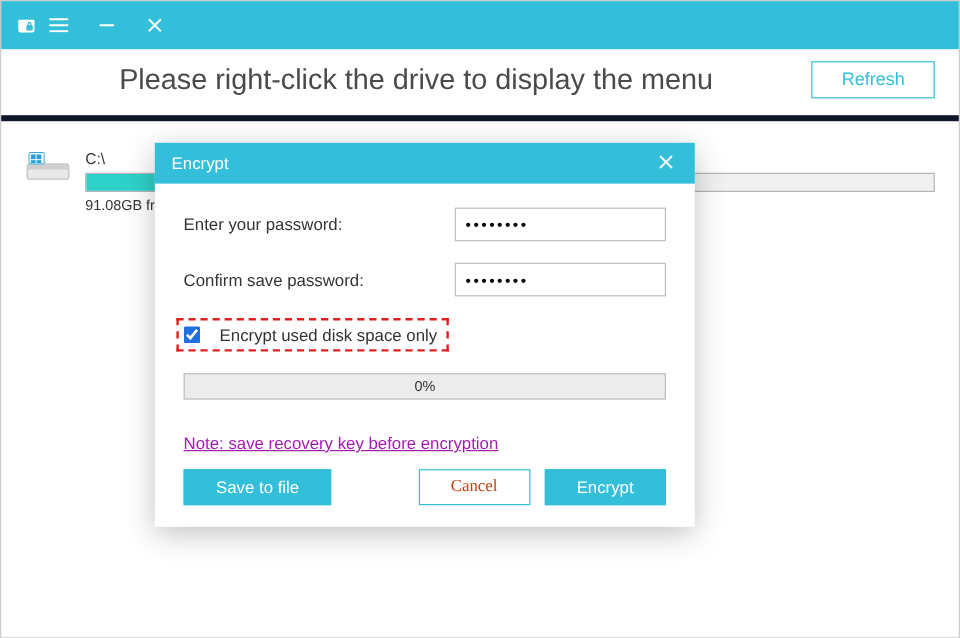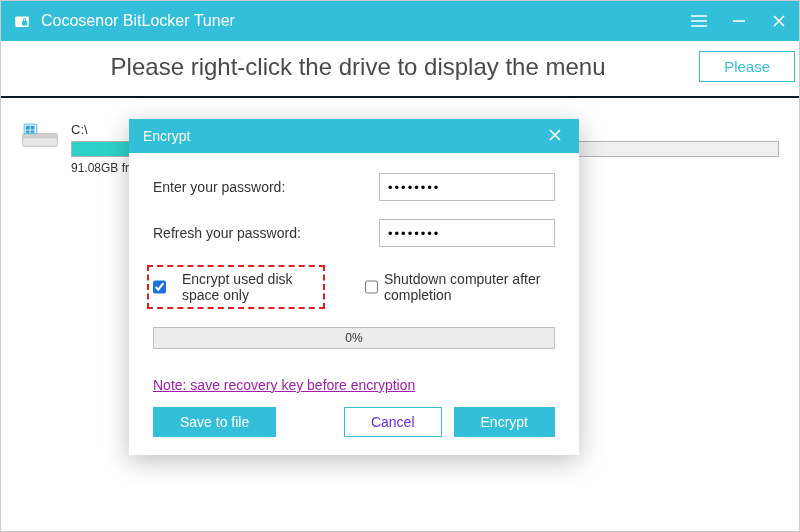--- a/index.html
+++ b/index.html
@@ -3,21 +3,21 @@
 <meta charset="utf-8">
 <style>
   * { box-sizing: border-box; margin: 0; padding: 0; font-family: "Segoe UI", Tahoma, sans-serif; }
   html, body { width: 800px; height: 532px; overflow: hidden; background:#eee; }
   .window { width: 800px; height: 532px; background: #fff; border:1px solid #ccc; position:relative; }
   .titlebar { height:40px; background:#33bfd9; color:#fff; display:flex; align-items:center; padding:0 12px; }
   .titlebar .logo { width:18px; height:18px; margin-right:10px; display:inline-flex; align-items:center; justify-content:center; }
   .titlebar .title { font-size:16px; flex:1; }
   .tbicons { display:flex; gap:24px; align-items:center; height:100%; }
   .tbicons span { width:16px; height:40px; display:flex; align-items:center; justify-content:center; cursor:default; }
-  .instruction-row { display:flex; align-items:center; padding:10px 4px 14px 16px; border-bottom:2px solid #0f172a; }
+  .instruction-row { display:flex; align-items:center; padding:10px 20px 14px 16px; border-bottom:5px solid #0f172a; }
   .instruction { flex:1; text-align:center; font-size:24px; color:#4a4a4a; font-weight:400; }
   .refresh-btn { border:1px solid #33bfd9; color:#33bfd9; background:#fff; padding:6px 24px; font-size:15px; cursor:pointer; }
   .drive-row { display:flex; align-items:flex-start; padding:24px 20px; gap:12px; }
   .drive-icon { width:38px; height:28px; }
   .drive-icon svg { width:38px; height:28px; }
   .drive-info { flex:1; }
   .drive-label { font-size:13px; color:#333; margin-bottom:4px; }
   .drive-bar { width:100%; height:16px; border:1px solid #b5b5b5; background:#f0f0f0; position:relative; }
   .drive-bar-fill { height:100%; background:#2ed1c9; width:11%; }
   .drive-free { font-size:12px; color:#333; margin-top:4px; }
@@ -33,39 +33,38 @@
   .field-input input { width:100%; height:28px; border:1px solid #bfbfbf; padding:2px 8px; font-size:13px; letter-spacing:2px; }
   .checks { display:flex; align-items:center; gap:40px; margin-top:6px; margin-bottom:18px; }
   .chk { display:flex; align-items:center; gap:6px; font-size:14px; color:#333; }
   .chk input { width:14px; height:14px; accent-color:#1f6fe0; }
   .redbox { border:2px dashed #e02020; padding:4px 8px 4px 4px; margin-left:-6px;gap:16px; }
   .progress { height:22px; border:1px solid #bfbfbf; background:#ececec; display:flex; align-items:center; justify-content:center; font-size:12px; color:#333; margin-bottom:28px; }
   .note { font-size:14px; color:#a21caf; margin-bottom:14px;text-decoration:underline; }
   .dlg-actions { display:flex; align-items:flex-start; }
   .btn { height:30px; padding:0 26px; font-size:14px; cursor:pointer; border:1px solid #33bfd9; }
   .btn.primary { background:#33bfd9; color:#fff; }
-  .btn.outline { background:#fff; color:#6d28d9; }
+  .btn.outline { background:#fff; color:#c2410c;font-family:Liberation Serif, serif; }
   .dlg-actions .gap { flex:1; }
   .dlg-actions .btn + .btn { margin-left:12px; }
 </style>
 </head>
 <body>
 
 <div class="window">
 
   <div class="titlebar">
     <span class="logo">
       <svg viewBox="0 0 24 24">
           <rect x="3" y="8" width="18" height="12" rx="2" fill="#fff"></rect>
           <rect x="3" y="6" width="18" height="4" rx="1" fill="#fff"></rect>
           <rect x="12" y="12" width="7" height="6" rx="1" fill="#33bfd9"></rect>
           <rect x="14" y="9" width="3" height="4" rx="1.5" fill="none" stroke="#33bfd9" stroke-width="1.4"></rect>
         </svg>
     </span>
-    <span class="title">Cocosenor BitLocker Tuner</span>
     <div class="tbicons">
       <span>
         <svg width="16" height="12" viewBox="0 0 16 12">
             <path d="M0 1h16M0 6h16M0 11h16" stroke="#fff" stroke-width="1.6"></path>
           </svg>
       </span>
       <span>
         <svg width="14" height="14" viewBox="0 0 14 14">
             <path d="M1 7h12" stroke="#fff" stroke-width="1.6"></path>
           </svg>
@@ -73,21 +72,21 @@
       <span>
         <svg width="12" height="12" viewBox="0 0 12 12">
             <path d="M1 1l10 10M11 1l-10 10" stroke="#fff" stroke-width="1.6"></path>
           </svg>
       </span>
     </div>
   </div>
 
   <div class="instruction-row">
     <div class="instruction">Please right-click the drive to display the menu</div>
-    <button class="refresh-btn">Please</button>
+    <button class="refresh-btn">Refresh</button>
   </div>
 
   <div class="drive-row">
     <div class="drive-icon">
       <svg viewBox="0 0 48 34">
         <rect x="2" y="14" width="44" height="16" rx="2" fill="#e8e8e8" stroke="#b0b0b0"></rect>
         <rect x="2" y="14" width="44" height="6" fill="#cfcfcf"></rect>
         <rect x="4" y="2" width="16" height="12" rx="1" fill="#fff" stroke="#2aa0d8"></rect>
         <rect x="6" y="4" width="5" height="5" fill="#2aa0d8"></rect>
         <rect x="12" y="4" width="5" height="5" fill="#2aa0d8"></rect>
@@ -115,33 +114,29 @@
       </span>
     </div>
     <div class="dlg-body">
       <div class="field-row">
         <div class="field-label">Enter your password:</div>
         <div class="field-input">
           <input type="text" value="••••••••" style="">
         </div>
       </div>
       <div class="field-row">
-        <div class="field-label">Refresh your password:</div>
+        <div class="field-label">Confirm save password:</div>
         <div class="field-input">
           <input type="text" value="••••••••" style="">
         </div>
       </div>
       <div class="checks">
         <label class="chk redbox">
           <input type="checkbox" checked="" style="">
           <span>Encrypt used disk space only</span>
-        </label>
-        <label class="chk">
-          <input type="checkbox" style="">
-          <span>Shutdown computer after completion</span>
         </label>
       </div>
       <div class="progress">
         <span>0%</span>
       </div>
       <div class="note">Note: save recovery key before encryption</div>
       <div class="dlg-actions">
         <button class="btn primary">Save to file</button>
         <span class="gap"></span>
         <button class="btn outline">Cancel</button>

